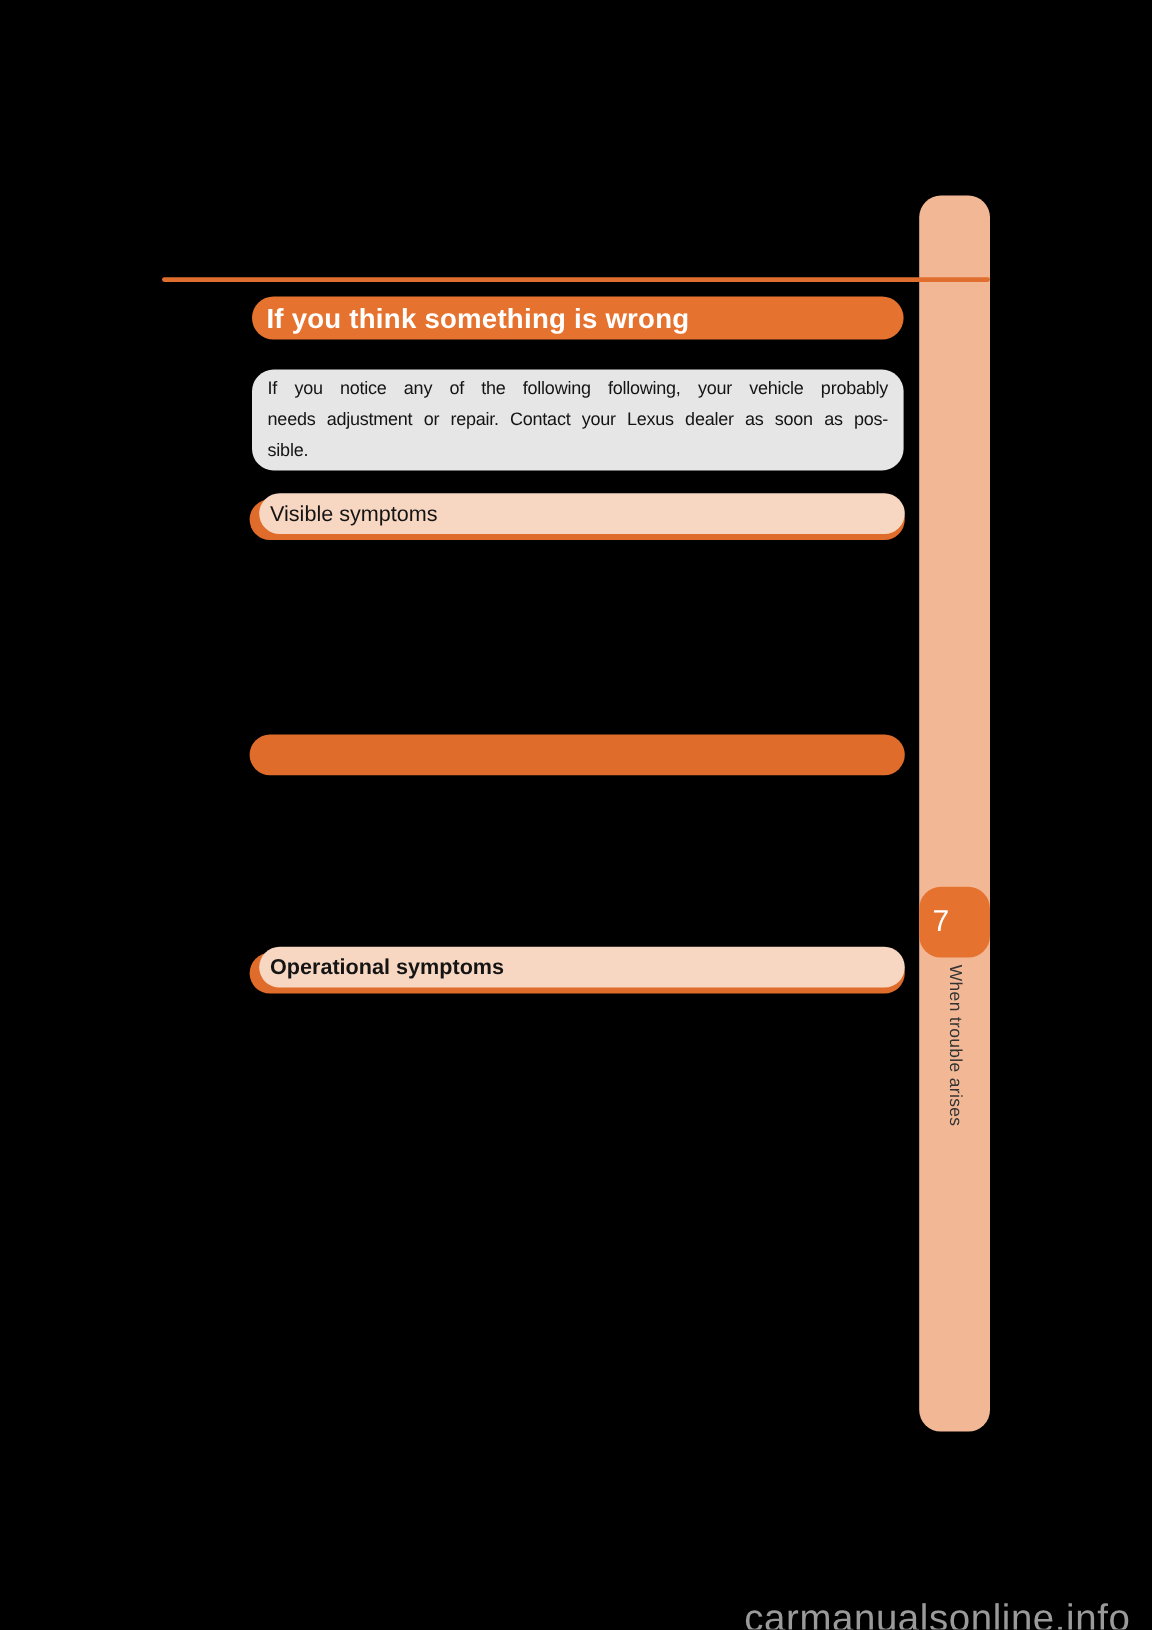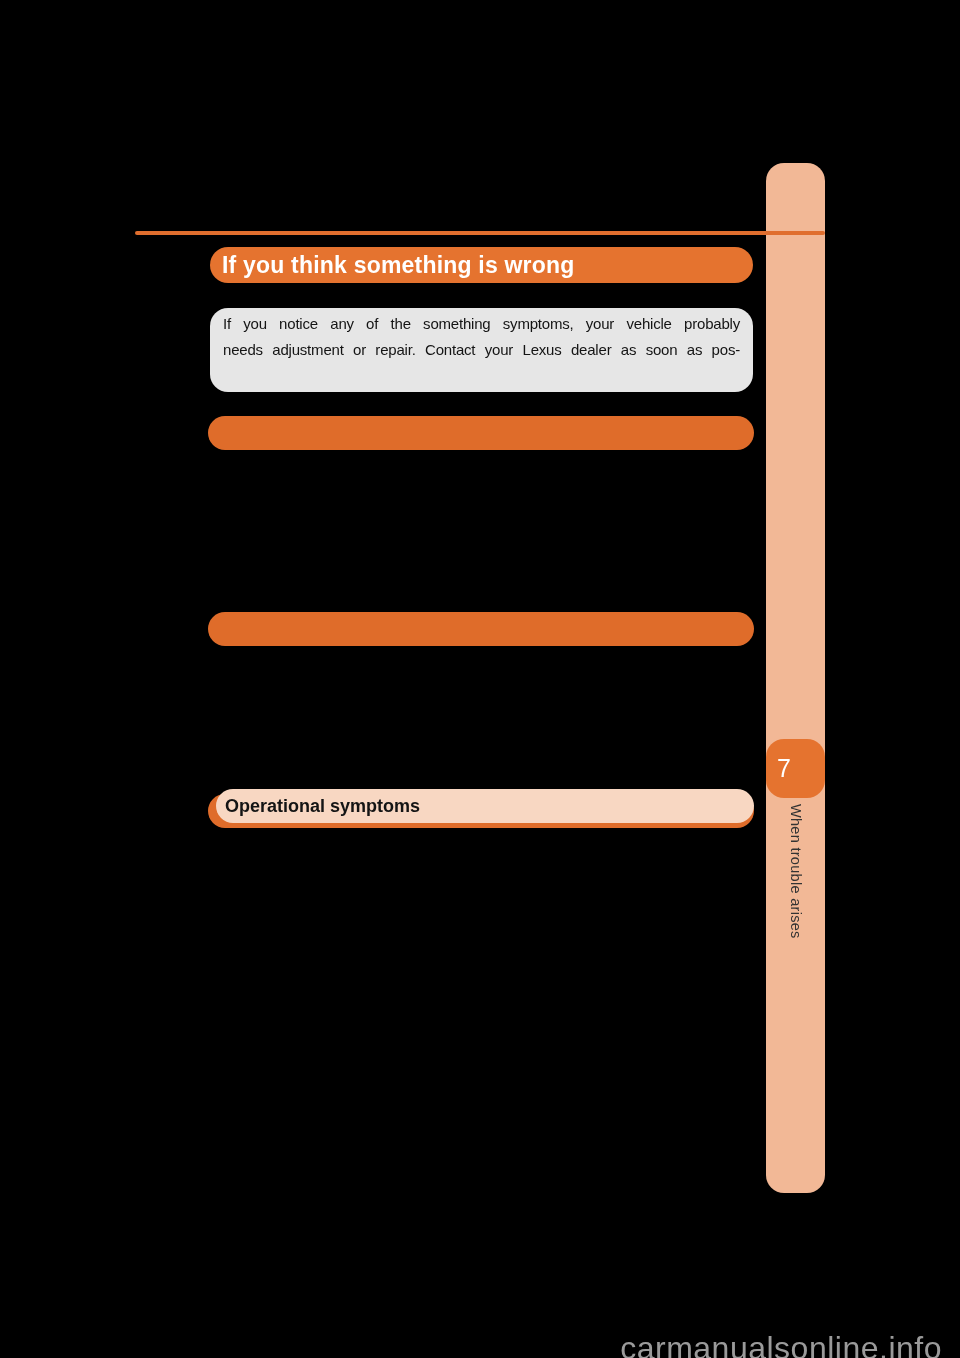--- a/index.html
+++ b/index.html
@@ -103,26 +103,30 @@
 
 <div class="abs chapter-label-wrap">
   <span>When trouble arises</span>
 </div>
 
 <div class="abs title-bar">
   <span>If you think something is wrong</span>
 </div>
 
 <div class="abs intro-box">
-  <div class="line j">If you notice any of the something symptoms, your vehicle probably</div>
+  <div class="line j">If you notice any of the following following, your vehicle probably</div>
   <div class="line j">needs adjustment or repair. Contact your Lexus dealer as soon as pos-</div>
+  <div class="line">sible.</div>
 </div>
 
 <div class="abs bar bar-visible">
   <div class="shadow"></div>
+  <div class="face">
+    <span>Visible symptoms</span>
+  </div>
 </div>
 
 <div class="abs bar bar-audible">
   <div class="shadow"></div>
 </div>
 
 <div class="abs bar bar-operational">
   <div class="shadow"></div>
   <div class="face">
     <span>Operational symptoms</span>

